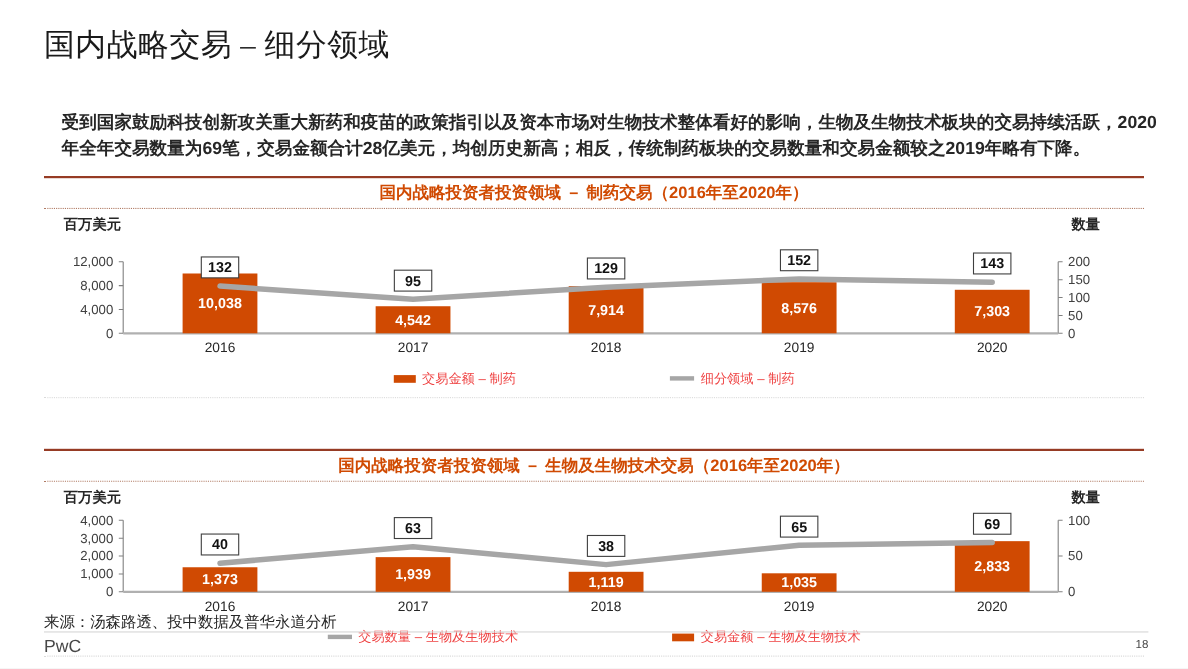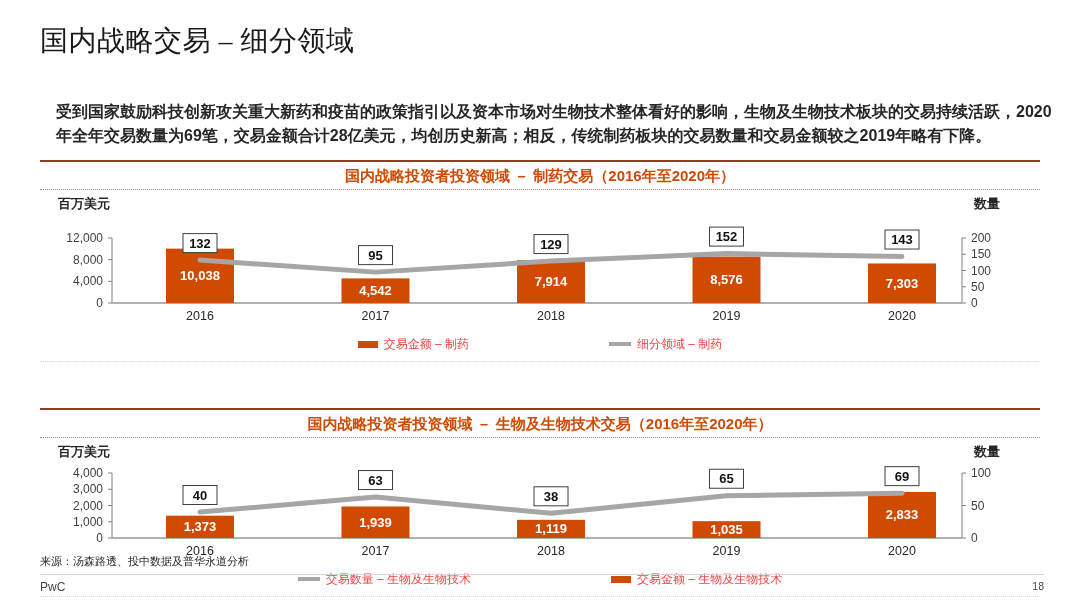--- a/index.html
+++ b/index.html
@@ -17,23 +17,23 @@
                font-weight:bold;color:var(--chart-title);}
   .dotted{height:0;border-top:1px dotted var(--dotted);}
   svg.chart{display:block;width:1000px;margin-top:2px;}
   svg.chart text{font-family:"Liberation Sans","DejaVu Sans",sans-serif;}
   .legend{display:flex;justify-content:center;align-items:center;gap:140px;
           height:16px;margin-top:4px;font-size:12px;color:#ef4444;}
   .legend-item{display:flex;align-items:center;gap:6px;}
   .swatch-bar{display:inline-block;width:20px;height:7px;background:var(--bar);}
   .swatch-line{display:inline-block;width:22px;height:4px;background:var(--line);}
   .section-bottom{height:0;border-top:1px dotted #dadada;margin-top:9px;}
-  .source{position:absolute;left:40px;top:543px;font-size:11px;color:#262626;}
+  .source{position:absolute;left:40px;top:543px;font-size:14px;color:#262626;}
   .footer-rule{position:absolute;left:40px;top:574px;width:1004px;height:0;border-top:1px solid #d6d6d6;}
-  .brand{position:absolute;left:40px;top:580px;font-size:12px;color:#474747;}
+  .brand{position:absolute;left:40px;top:580px;font-size:16px;color:#474747;}
   .pagenum{position:absolute;right:36px;top:580px;font-size:10.5px;color:#474747;}
 </style>
 </head>
 <body>
 
 <div class="slide">
 
   <h1 class="page-title">国内战略交易 – 细分领域</h1>
 
   <p class="intro">受到国家鼓励科技创新攻关重大新药和疫苗的政策指引以及资本市场对生物技术整体看好的影响，生物及生物技术板块的交易持续活跃，2020年全年交易数量为69笔，交易金额合计28亿美元，均创历史新高；相反，传统制药板块的交易数量和交易金额较之2019年略有下降。</p>

